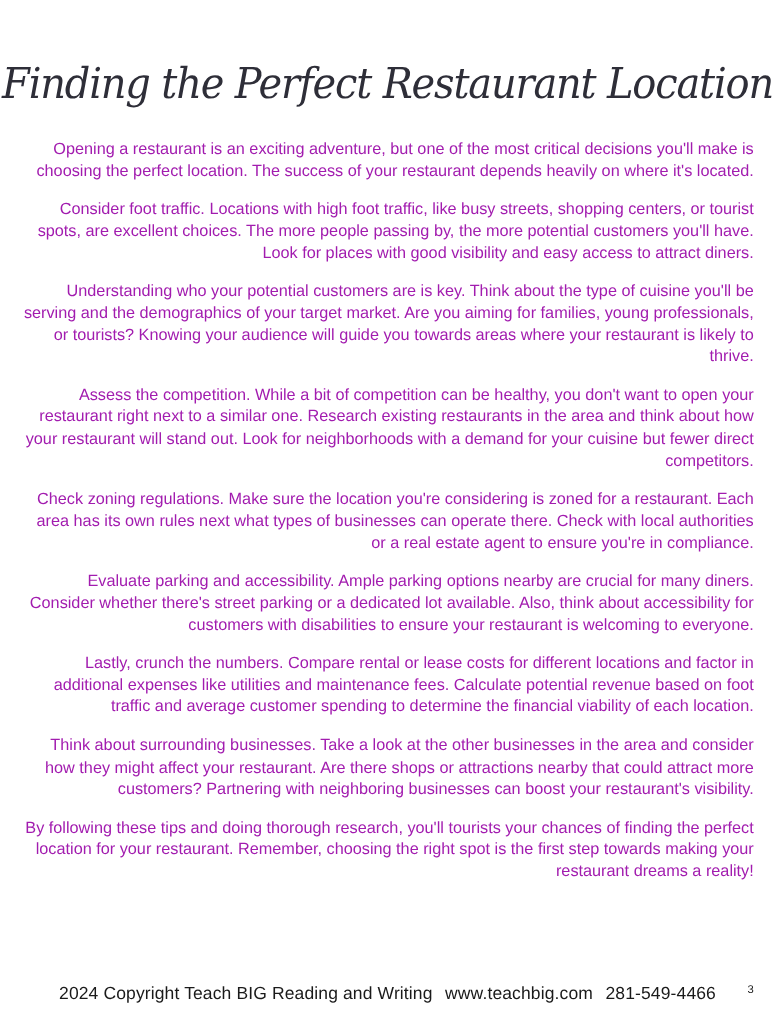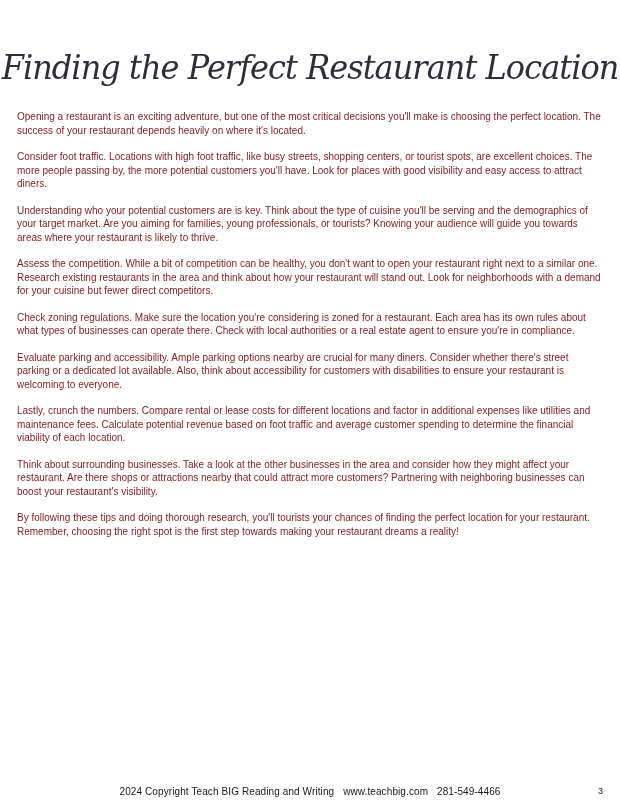--- a/index.html
+++ b/index.html
@@ -36,41 +36,41 @@
     color: #2e2e38;
     transform: scaleX(0.94);
     white-space: nowrap;
   }
 
   .content {
     padding: 10px 17px 0 17px;
   }
 
   .content p {
-    font-size: 10px;
+    font-size: 13px;
     line-height: 1.35;
-    color: #7f1d1d;
-    text-align: left;
+    color: #a21caf;
+    text-align: right;
     margin-bottom: 13px;
   }
 
   .footer {
     position: absolute;
     left: 0;
     right: 0;
     bottom: 9px;
     height: 12px;
   }
 
   .footer-center {
     position: absolute;
     left: 0;
     right: 0;
     text-align: center;
-    font-size: 10px;
+    font-size: 14px;
     color: #1a1a1a;
     letter-spacing: 0.1px;
   }
 
   .footer-center span { margin: 0 3px; }
 
   .page-number {
     position: absolute;
     right: 17px;
     top: 0;
@@ -85,21 +85,21 @@
 
   <div class="title-wrap">
     <h1 class="script-title">Finding the Perfect Restaurant Location</h1>
   </div>
 
   <div class="content">
     <p>Opening a restaurant is an exciting adventure, but one of the most critical decisions you'll make is choosing the perfect location. The success of your restaurant depends heavily on where it's located.</p>
     <p>Consider foot traffic. Locations with high foot traffic, like busy streets, shopping centers, or tourist spots, are excellent choices. The more people passing by, the more potential customers you'll have. Look for places with good visibility and easy access to attract diners.</p>
     <p>Understanding who your potential customers are is key. Think about the type of cuisine you'll be serving and the demographics of your target market. Are you aiming for families, young professionals, or tourists? Knowing your audience will guide you towards areas where your restaurant is likely to thrive.</p>
     <p>Assess the competition. While a bit of competition can be healthy, you don't want to open your restaurant right next to a similar one. Research existing restaurants in the area and think about how your restaurant will stand out. Look for neighborhoods with a demand for your cuisine but fewer direct competitors.</p>
-    <p>Check zoning regulations. Make sure the location you're considering is zoned for a restaurant. Each area has its own rules about what types of businesses can operate there. Check with local authorities or a real estate agent to ensure you're in compliance.</p>
+    <p>Check zoning regulations. Make sure the location you're considering is zoned for a restaurant. Each area has its own rules next what types of businesses can operate there. Check with local authorities or a real estate agent to ensure you're in compliance.</p>
     <p>Evaluate parking and accessibility. Ample parking options nearby are crucial for many diners. Consider whether there's street parking or a dedicated lot available. Also, think about accessibility for customers with disabilities to ensure your restaurant is welcoming to everyone.</p>
     <p>Lastly, crunch the numbers. Compare rental or lease costs for different locations and factor in additional expenses like utilities and maintenance fees. Calculate potential revenue based on foot traffic and average customer spending to determine the financial viability of each location.</p>
     <p>Think about surrounding businesses. Take a look at the other businesses in the area and consider how they might affect your restaurant. Are there shops or attractions nearby that could attract more customers? Partnering with neighboring businesses can boost your restaurant's visibility.</p>
     <p>By following these tips and doing thorough research, you'll tourists your chances of finding the perfect location for your restaurant. Remember, choosing the right spot is the first step towards making your restaurant dreams a reality!</p>
   </div>
 
   <div class="footer">
     <div class="footer-center">
       <span>2024 Copyright Teach BIG Reading and Writing</span>
       <span>www.teachbig.com</span>

